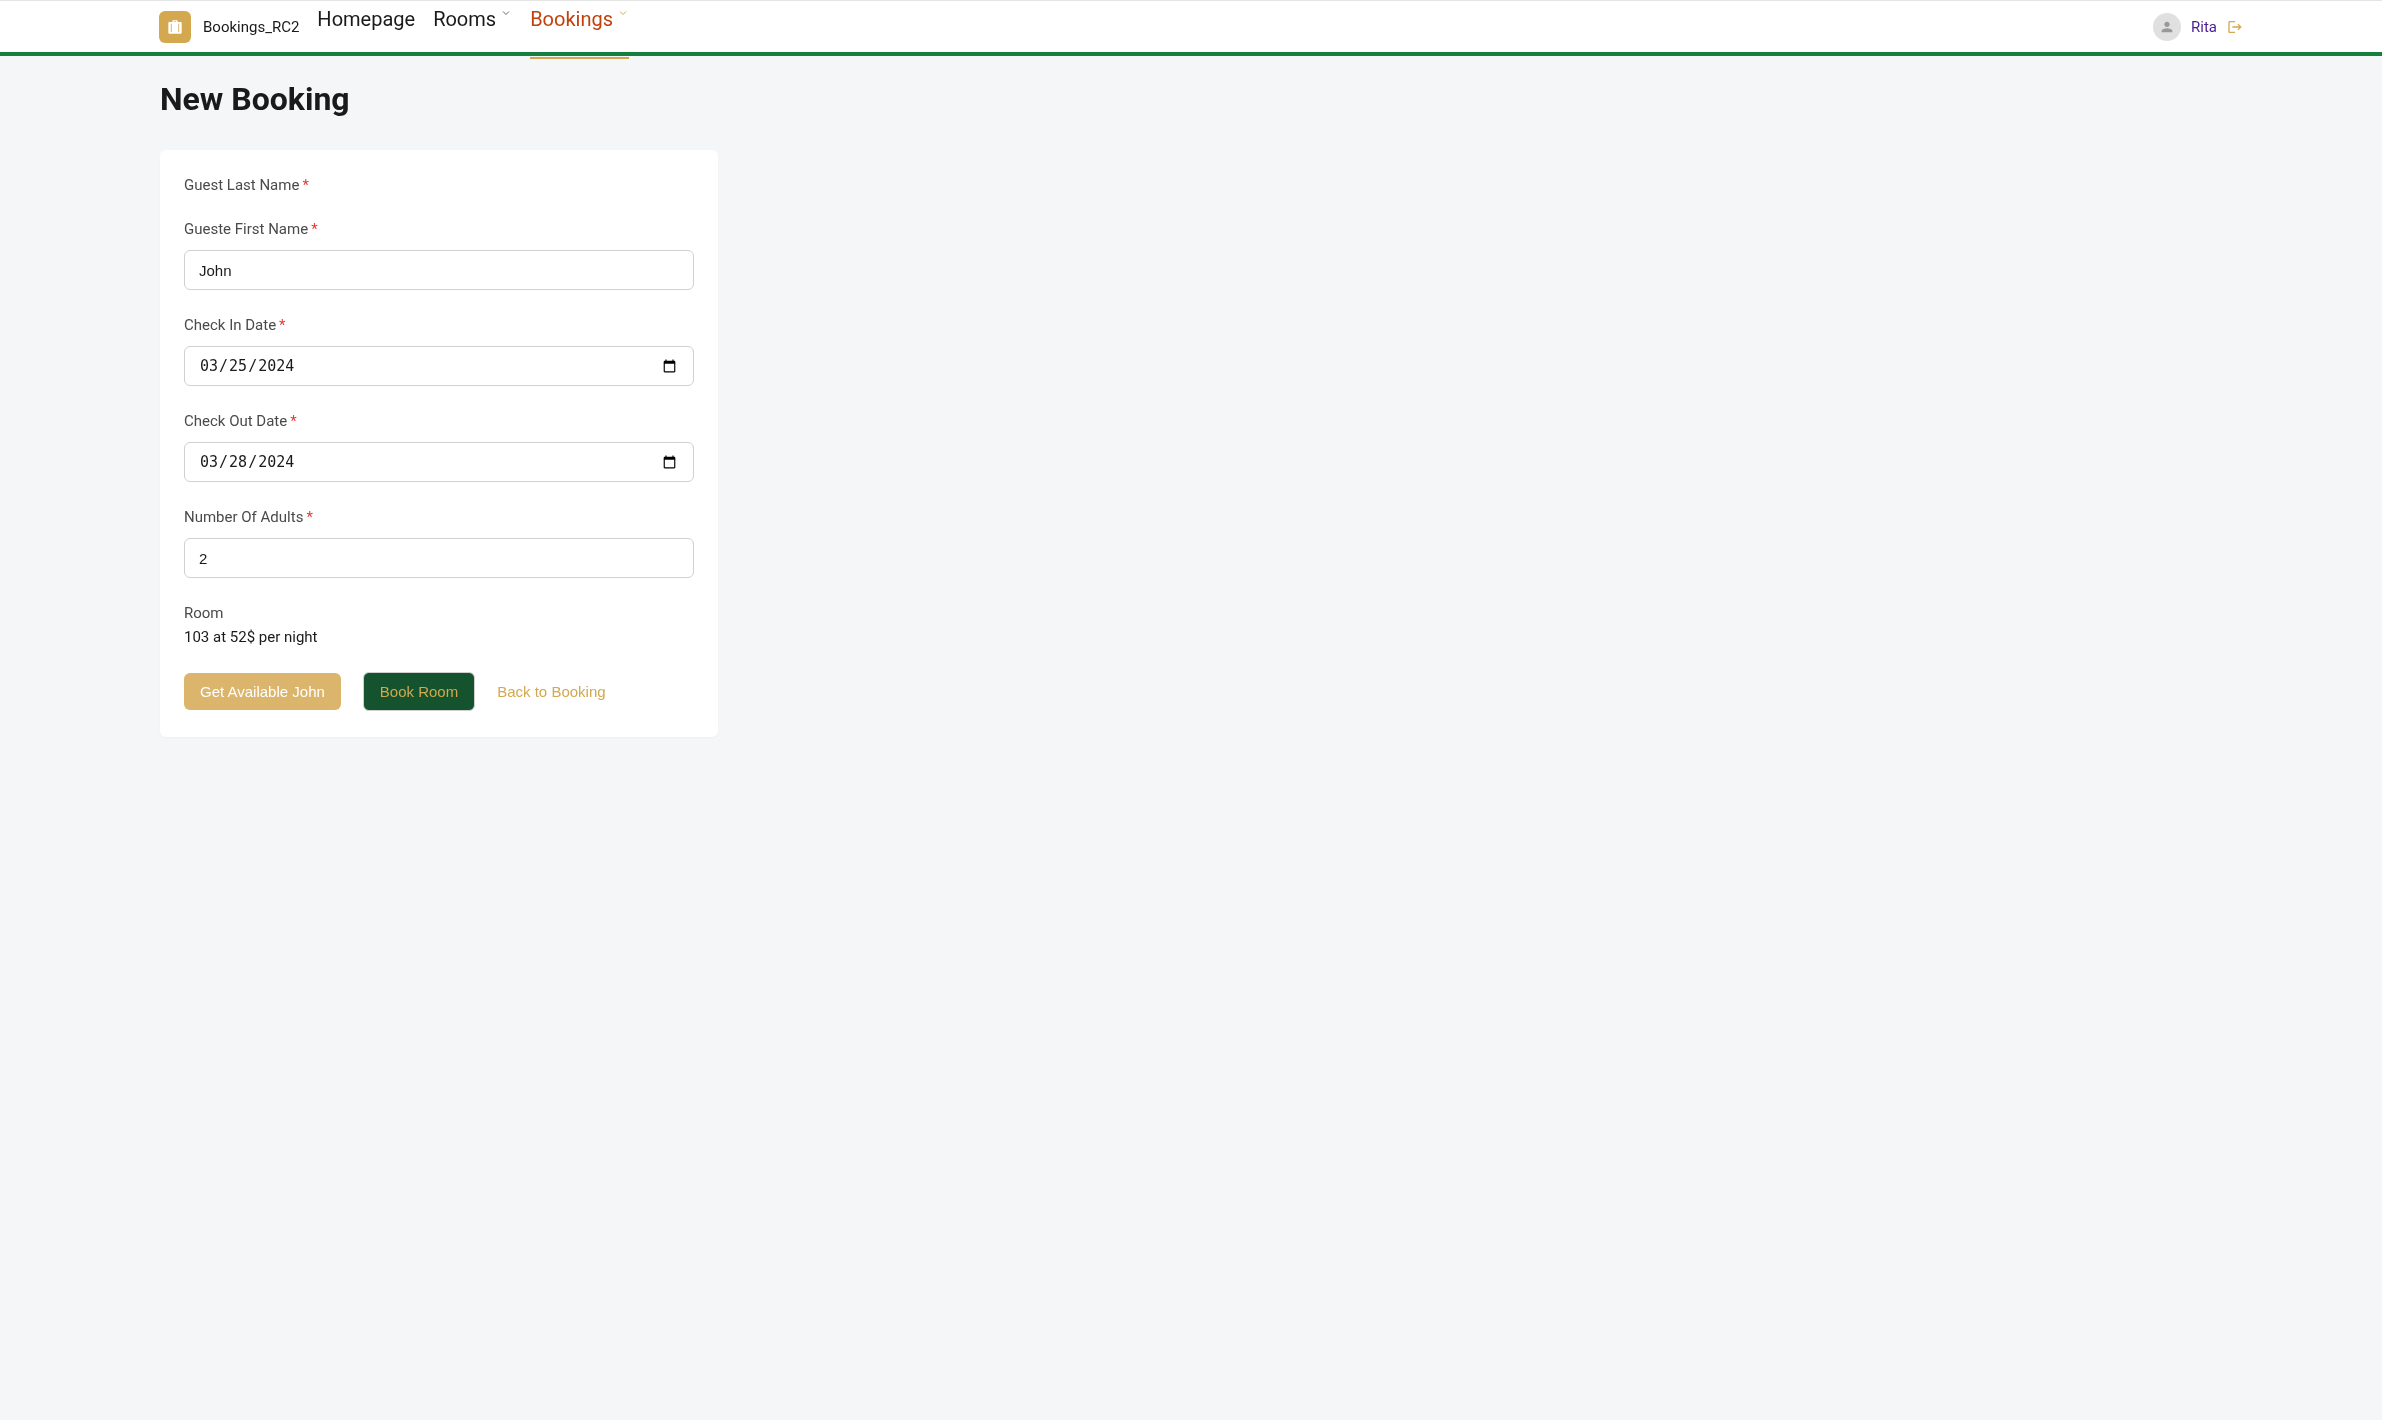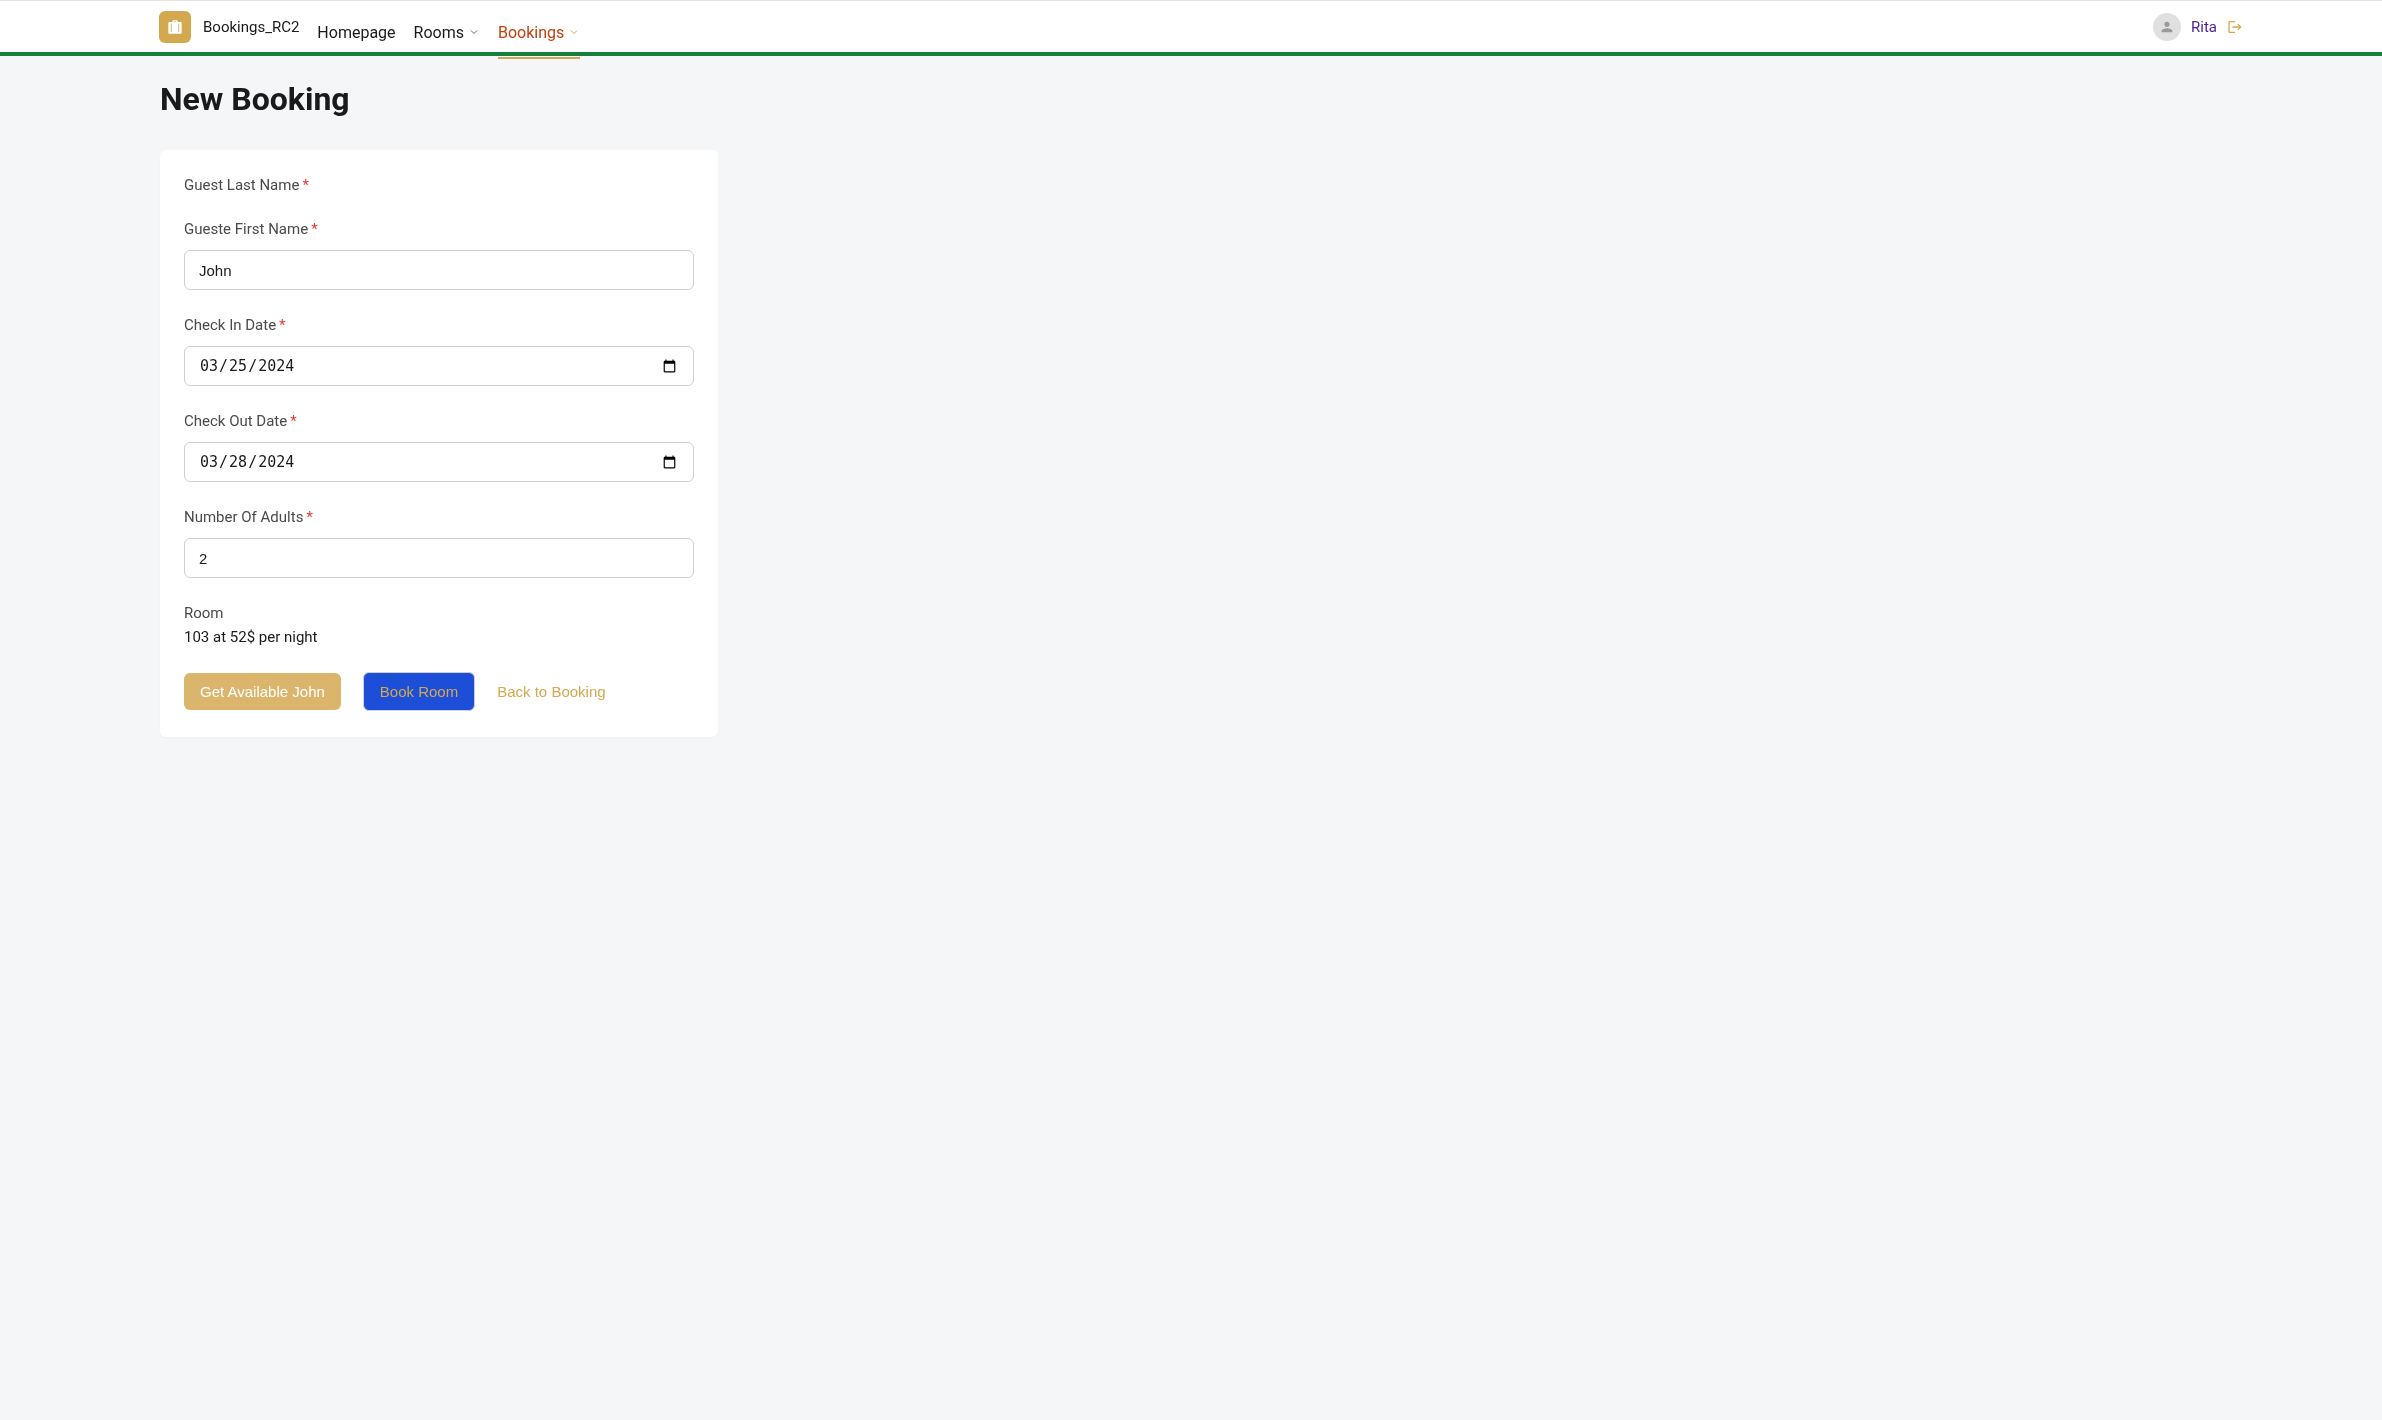--- a/index.html
+++ b/index.html
@@ -55,27 +55,27 @@
       margin-right: 18px;
     }
     
     .nav-items {
       display: flex;
       height: 100%;
       align-items: center;
     }
     
     .nav-item {
-      font-size: 16px;
+      font-size: 20px;
       color: #1a1a1a;
       margin-right: 18px;
       cursor: pointer;
       height: 100%;
       display: flex;
-      align-items: center;
+      align-items: flex-start;
       position: relative;
       margin-top: 11px;
     }
     
     .nav-item.active {
       color: #c2410c;
     }
     
     .nav-item.active::after {
       content: '';
@@ -204,21 +204,21 @@
       color: #ffffff;
       border: none;
       border-radius: 6px;
       padding: 10px 16px;
       font-size: 15px;
       font-weight: 500;
       cursor: pointer;
     }
     
     .btn-secondary {
-      background-color: #1d4ed8;
+      background-color: #14532d;
       color: #d3a84e;
       border: 1px solid #d0d0d0;
       border-radius: 6px;
       padding: 10px 16px;
       font-size: 15px;
       font-weight: 500;
       cursor: pointer;
     }
     
     .btn-link {

